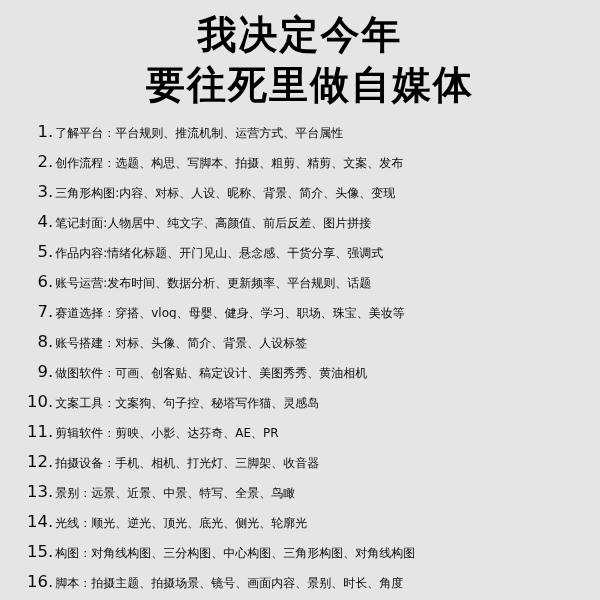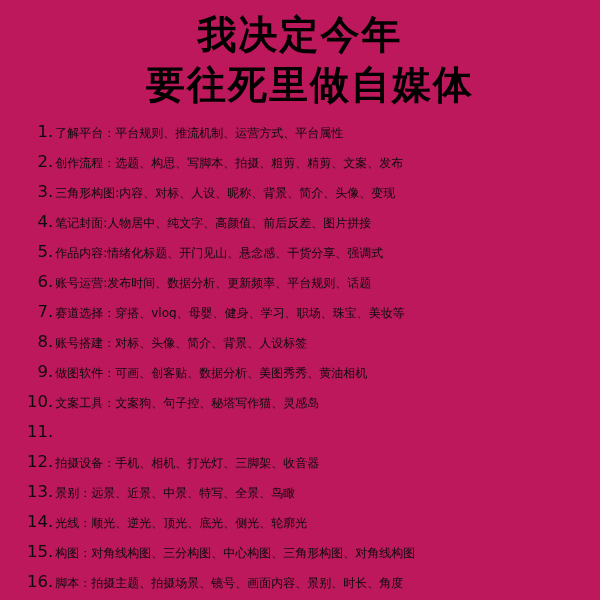--- a/index.html
+++ b/index.html
@@ -10,21 +10,21 @@
     width: 600px;
     height: 600px;
     background: #ffffff;
     font-family: "Liberation Sans", sans-serif;
     overflow: hidden;
   }
   .page {
     width: 600px;
     height: 600px;
     position: relative;
-    background: #be185d;
+    background: #e5e5e5;
     box-sizing: border-box;
     padding: 0;
   }
   .title-block {
     text-align: center;
     padding-top: 10px;
   }
   .title-line {
     font-family: "DejaVu Sans", "Liberation Sans", sans-serif;
     font-weight: bold;
@@ -126,32 +126,33 @@
 
     <div class="list-item">
       <span class="item-num">8</span>
       <span class="item-dot">.</span>
       <span class="item-text">账号搭建：对标、头像、简介、背景、人设标签</span>
     </div>
 
     <div class="list-item">
       <span class="item-num">9</span>
       <span class="item-dot">.</span>
-      <span class="item-text">做图软件：可画、创客贴、数据分析、美图秀秀、黄油相机</span>
+      <span class="item-text">做图软件：可画、创客贴、稿定设计、美图秀秀、黄油相机</span>
     </div>
 
     <div class="list-item">
       <span class="item-num">10</span>
       <span class="item-dot">.</span>
       <span class="item-text">文案工具：文案狗、句子控、秘塔写作猫、灵感岛</span>
     </div>
 
     <div class="list-item">
       <span class="item-num">11</span>
       <span class="item-dot">.</span>
+      <span class="item-text">剪辑软件：剪映、小影、达芬奇、AE、PR</span>
     </div>
 
     <div class="list-item">
       <span class="item-num">12</span>
       <span class="item-dot">.</span>
       <span class="item-text">拍摄设备：手机、相机、打光灯、三脚架、收音器</span>
     </div>
 
     <div class="list-item">
       <span class="item-num">13</span>

